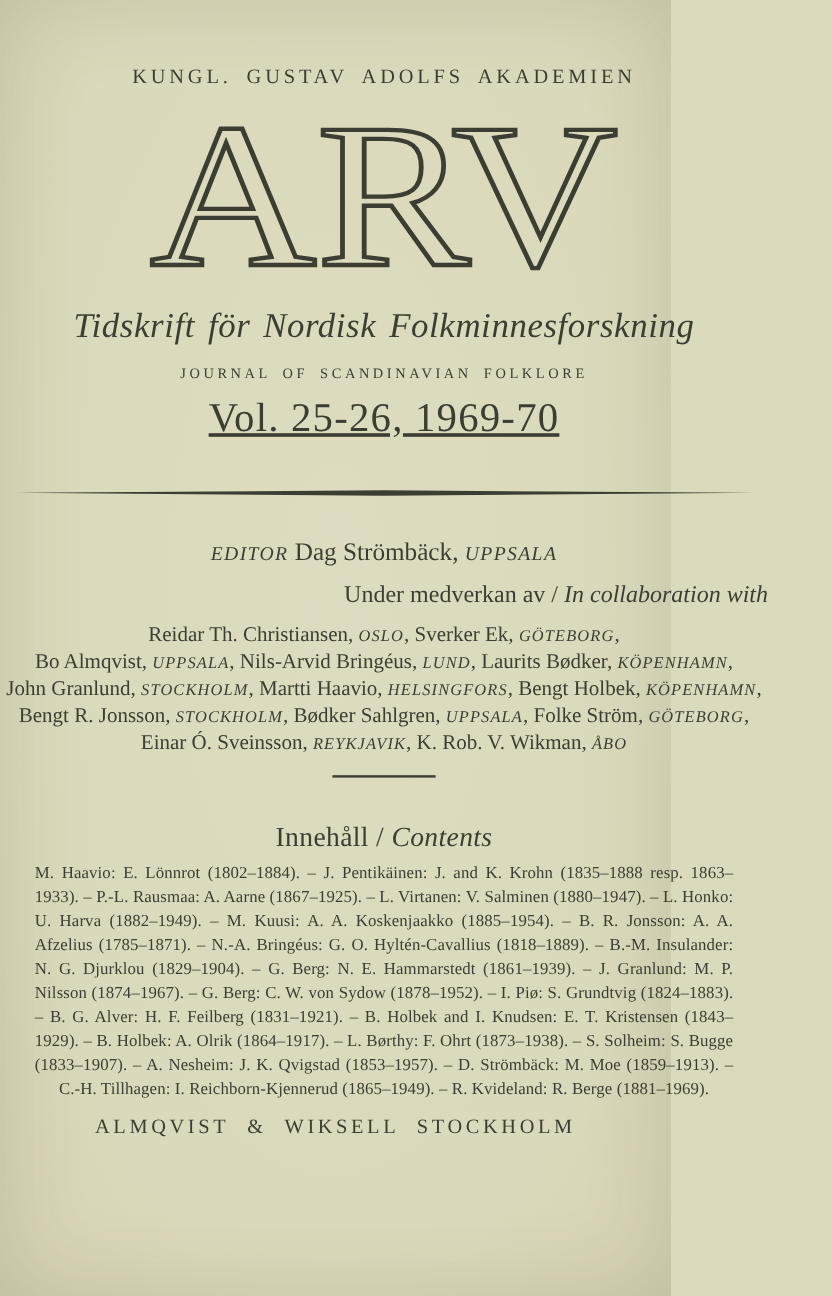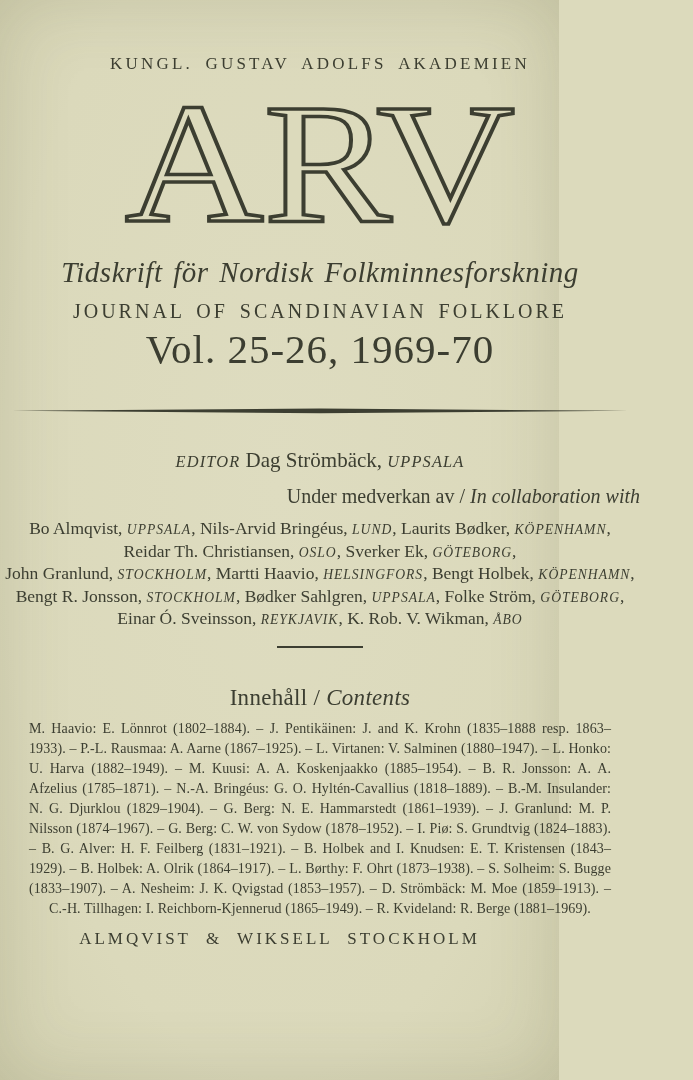--- a/index.html
+++ b/index.html
@@ -29,27 +29,27 @@
   }
   .title-wrap{margin-top:20px;text-align:center;height:135px;text-decoration:underline;}
   .title-wrap svg{display:block;margin:0 auto;}
   .subtitle{
     margin-top:26px;
     font-style:italic;font-size:29px;line-height:34px;
     text-align:center;letter-spacing:.5px;word-spacing:3px;
   }
   .journal{
     margin-top:12px;
-    font-size:20px;line-height:21px;letter-spacing:3px;word-spacing:4px;
+    font-size:12px;line-height:21px;letter-spacing:3px;word-spacing:4px;
     text-align:center;
   }
   .volume{
     margin-top:8px;
-    font-size:41px;line-height:38px;
-    text-align:center;letter-spacing:1px;
+    font-size:34px;line-height:38px;
+    text-align:center;letter-spacing:1px;text-decoration:underline;
   }
   .rule-wrap{margin-top:40px;text-align:center;height:6px;color:var(--ink);}
   .rule-wrap svg{display:block;margin:0 auto;}
   .editor{
     margin-top:33px;
     font-size:21px;line-height:26px;text-align:center;
   }
   .collab-intro{
     margin-top:9px;
     font-size:20px;line-height:24px;text-align:right;
@@ -105,22 +105,22 @@
       <svg width="616" height="6" viewBox="0 0 616 6">
         <polygon points="0,2.7 308,0.6 616,2.7 308,5.2" fill="currentColor"></polygon>
       </svg>
     </div>
 
     <div class="editor"><span class="seg-c">EDITOR </span><span class="seg-r">Dag Strömbäck, </span><span class="seg-c">UPPSALA</span></div>
 
     <div class="collab-intro"><span class="seg-r">Under medverkan av / </span><span class="seg-i">In collaboration with</span></div>
 
     <div class="collaborators">
+        <div class="collab-line"><span class="seg-r">Reidar Th. Christiansen, </span><span class="seg-c">OSLO</span><span class="seg-r">, Sverker Ek, </span><span class="seg-c">GÖTEBORG</span><span class="seg-r">,</span></div>
         <div class="collab-line"><span class="seg-r">Bo Almqvist, </span><span class="seg-c">UPPSALA</span><span class="seg-r">, Nils-Arvid Bringéus, </span><span class="seg-c">LUND</span><span class="seg-r">, Laurits Bødker, </span><span class="seg-c">KÖPENHAMN</span><span class="seg-r">,</span></div>
-        <div class="collab-line"><span class="seg-r">Reidar Th. Christiansen, </span><span class="seg-c">OSLO</span><span class="seg-r">, Sverker Ek, </span><span class="seg-c">GÖTEBORG</span><span class="seg-r">,</span></div>
         <div class="collab-line"><span class="seg-r">John Granlund, </span><span class="seg-c">STOCKHOLM</span><span class="seg-r">, Martti Haavio, </span><span class="seg-c">HELSINGFORS</span><span class="seg-r">, Bengt Holbek, </span><span class="seg-c">KÖPENHAMN</span><span class="seg-r">,</span></div>
         <div class="collab-line"><span class="seg-r">Bengt R. Jonsson, </span><span class="seg-c">STOCKHOLM</span><span class="seg-r">, Bødker Sahlgren, </span><span class="seg-c">UPPSALA</span><span class="seg-r">, Folke Ström, </span><span class="seg-c">GÖTEBORG</span><span class="seg-r">,</span></div>
         <div class="collab-line"><span class="seg-r">Einar Ó. Sveinsson, </span><span class="seg-c">REYKJAVIK</span><span class="seg-r">, K. Rob. V. Wikman, </span><span class="seg-c">ÅBO</span></div>
       </div>
 
     <div class="divider"></div>
 
     <div class="contents-heading"><span class="seg-r">Innehåll / </span><span class="seg-i">Contents</span></div>
 
     <div class="toc">M. Haavio: E. Lönnrot (1802–1884). – J. Pentikäinen: J. and K. Krohn (1835–1888 resp. 1863–1933). – P.-L. Rausmaa: A. Aarne (1867–1925). – L. Virtanen: V. Salminen (1880–1947). – L. Honko: U. Harva (1882–1949). – M. Kuusi: A. A. Koskenjaakko (1885–1954). – B. R. Jonsson: A. A. Afzelius (1785–1871). – N.-A. Bringéus: G. O. Hyltén-Cavallius (1818–1889). – B.-M. Insulander: N. G. Djurklou (1829–1904). – G. Berg: N. E. Hammarstedt (1861–1939). – J. Granlund: M. P. Nilsson (1874–1967). – G. Berg: C. W. von Sydow (1878–1952). – I. Piø: S. Grundtvig (1824–1883). – B. G. Alver: H. F. Feilberg (1831–1921). – B. Holbek and I. Knudsen: E. T. Kristensen (1843–1929). – B. Holbek: A. Olrik (1864–1917). – L. Børthy: F. Ohrt (1873–1938). – S. Solheim: S. Bugge (1833–1907). – A. Nesheim: J. K. Qvigstad (1853–1957). – D. Strömbäck: M. Moe (1859–1913). – C.-H. Tillhagen: I. Reichborn-Kjennerud (1865–1949). – R. Kvideland: R. Berge (1881–1969).</div>

